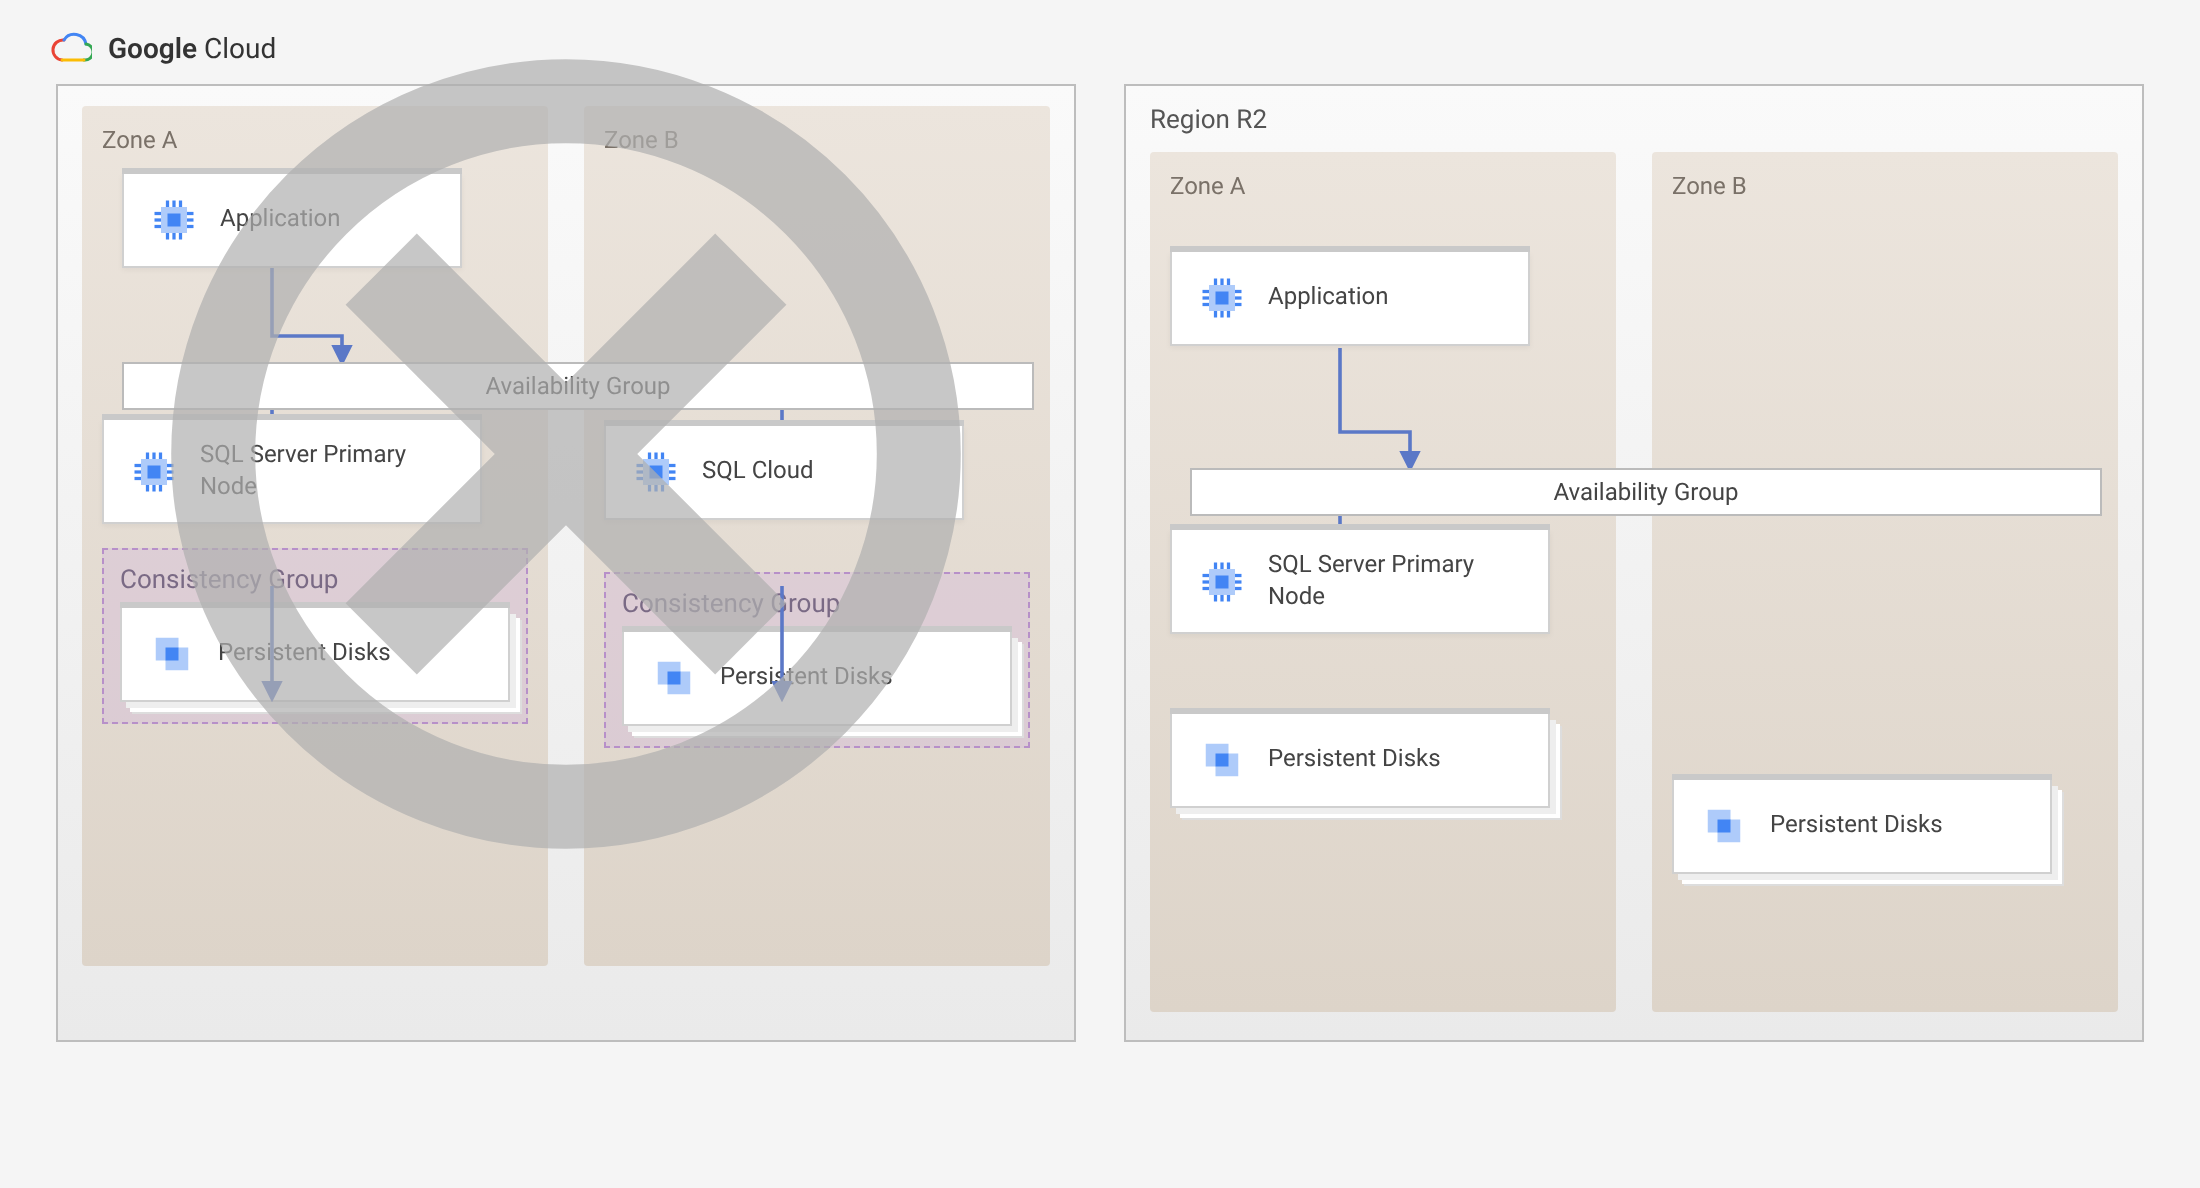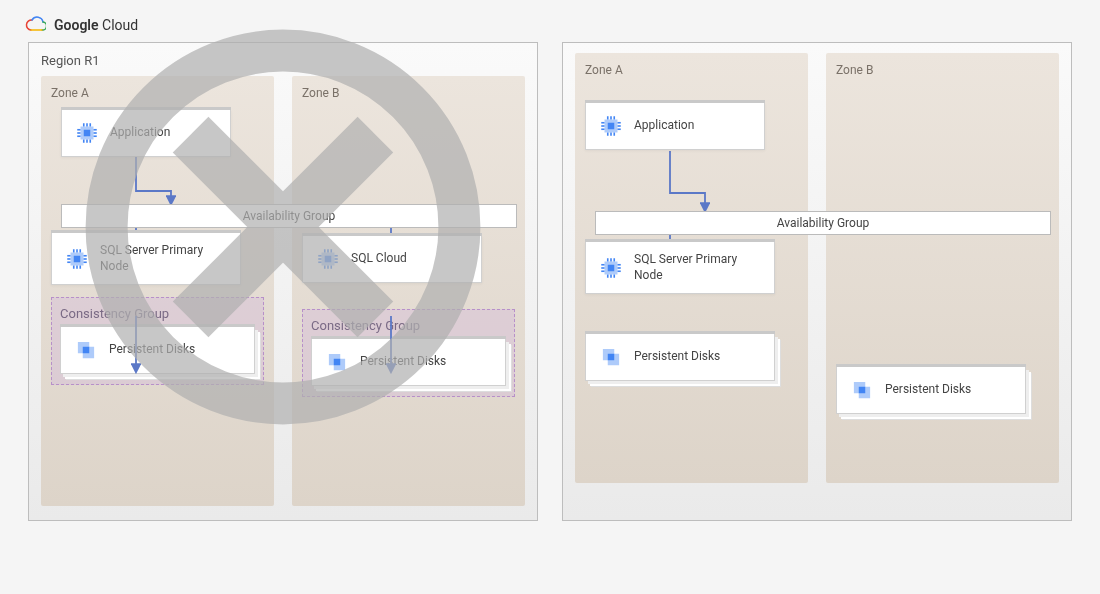--- a/index.html
+++ b/index.html
@@ -148,21 +148,20 @@
   </span>
   <span class="brand-text">
     <span class="bold">Google</span>
     <span>Cloud</span>
   </span>
 </div>
 
 <div class="canvas">
 
   <div class="region">
-    <div class="region-title">Region R1</div>
 
     <div class="zones">
 
       <div class="ag-bar">Availability Group</div>
 
       <svg class="wires">
         <defs>
           <marker id="ah1" viewBox="0 0 10 10" refX="8" refY="5" markerWidth="6" markerHeight="6" orient="auto">
             <path d="M0 0 L10 5 L0 10 z" fill="#5b78c7"></path>
           </marker>
@@ -297,20 +296,21 @@
     </div>
 
     <svg class="crossed" viewBox="0 0 100 100">
       <circle cx="50" cy="50" r="42" fill="none" stroke="#b0b0b0" stroke-width="10"></circle>
       <line x1="28" y1="28" x2="72" y2="72" stroke="#b0b0b0" stroke-width="12" stroke-linecap="butt"></line>
       <line x1="72" y1="28" x2="28" y2="72" stroke="#b0b0b0" stroke-width="12" stroke-linecap="butt"></line>
     </svg>
   </div>
 
   <div class="region">
+    <div class="region-title">Region R2</div>
 
     <div class="zones">
       <div class="ag-bar" style="top:158px;">Availability Group</div>
 
       <svg class="wires">
         <defs>
           <marker id="ah2" viewBox="0 0 10 10" refX="8" refY="5" markerWidth="6" markerHeight="6" orient="auto">
             <path d="M0 0 L10 5 L0 10 z" fill="#5b78c7"></path>
           </marker>
         </defs>

